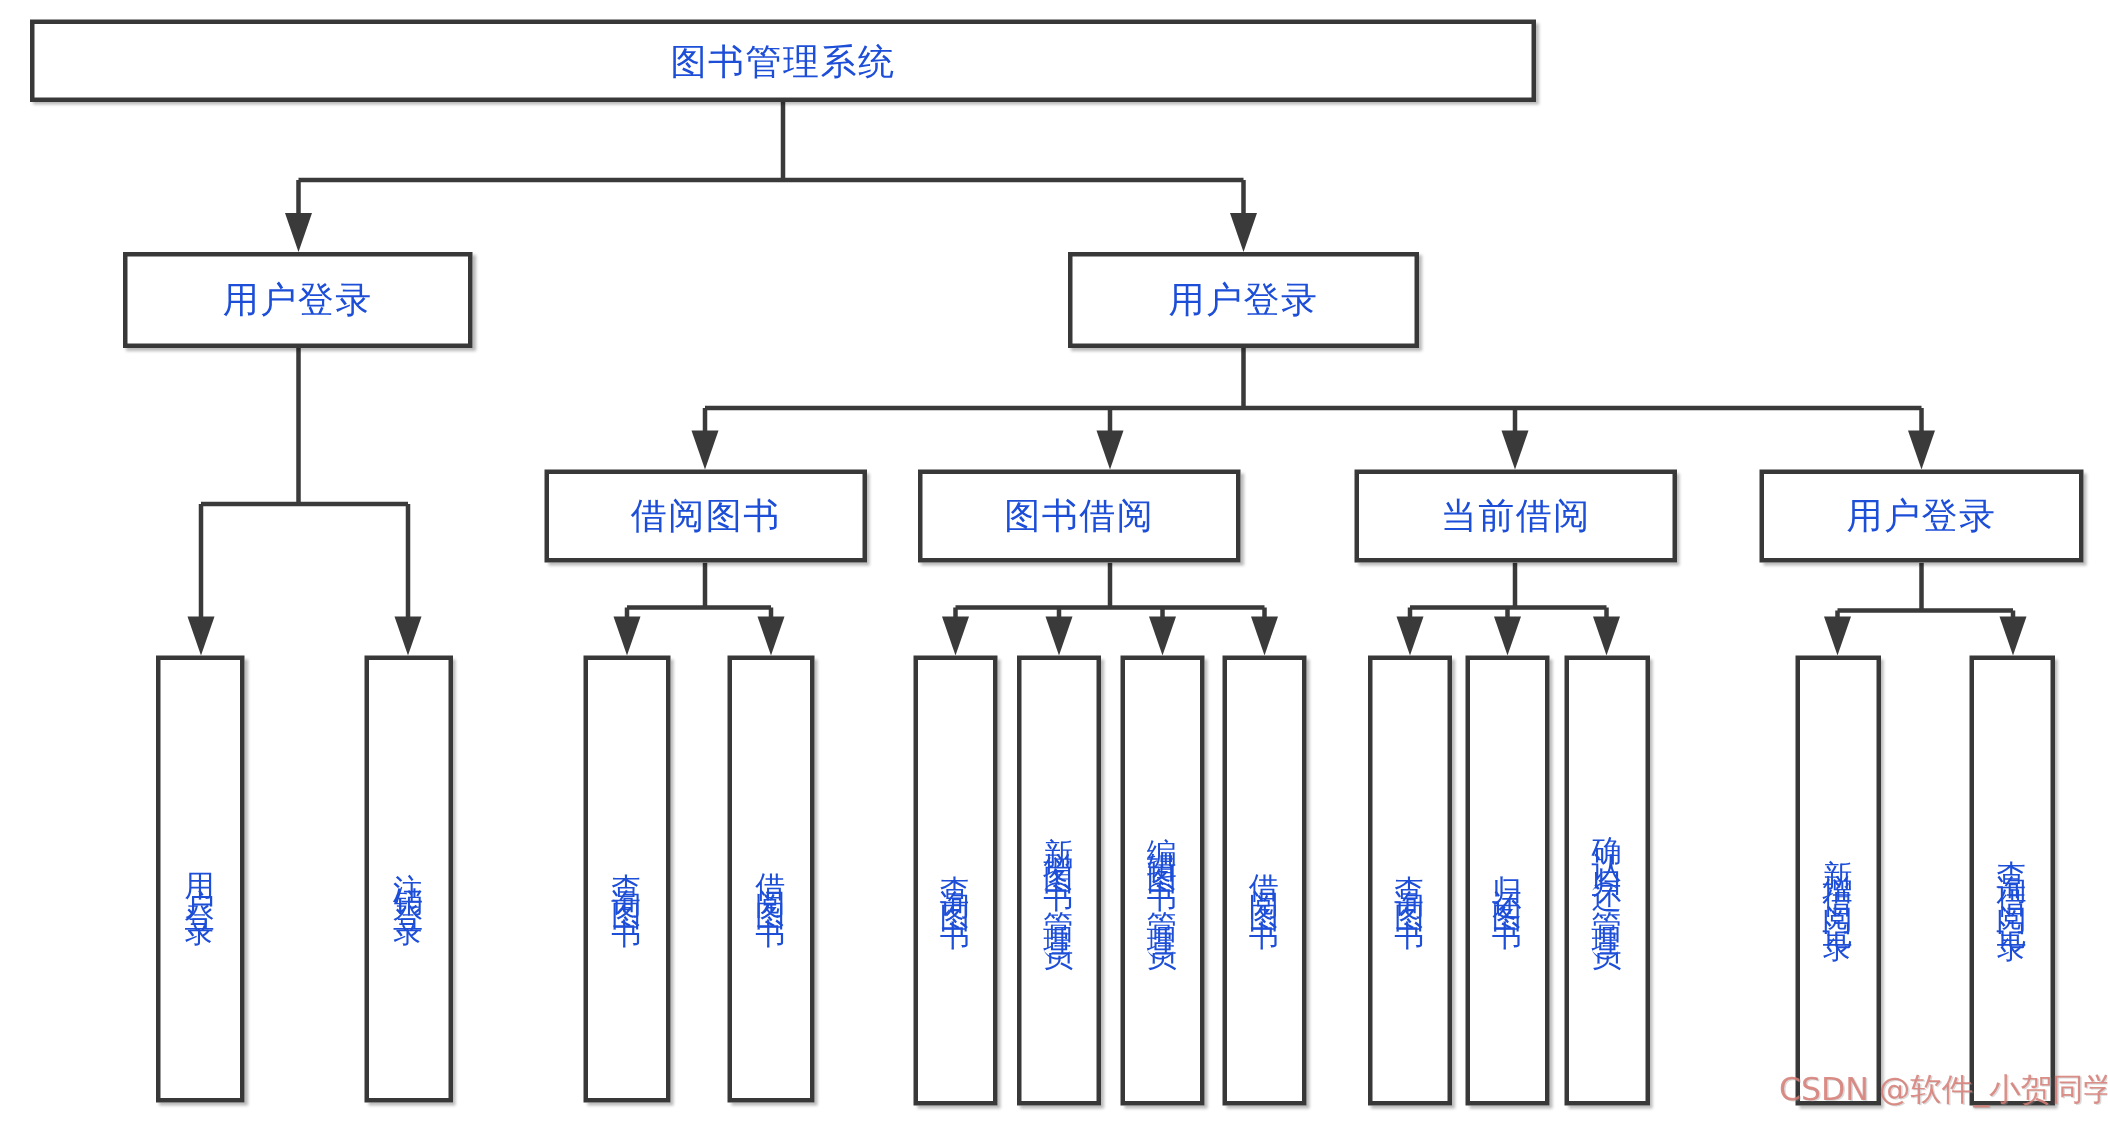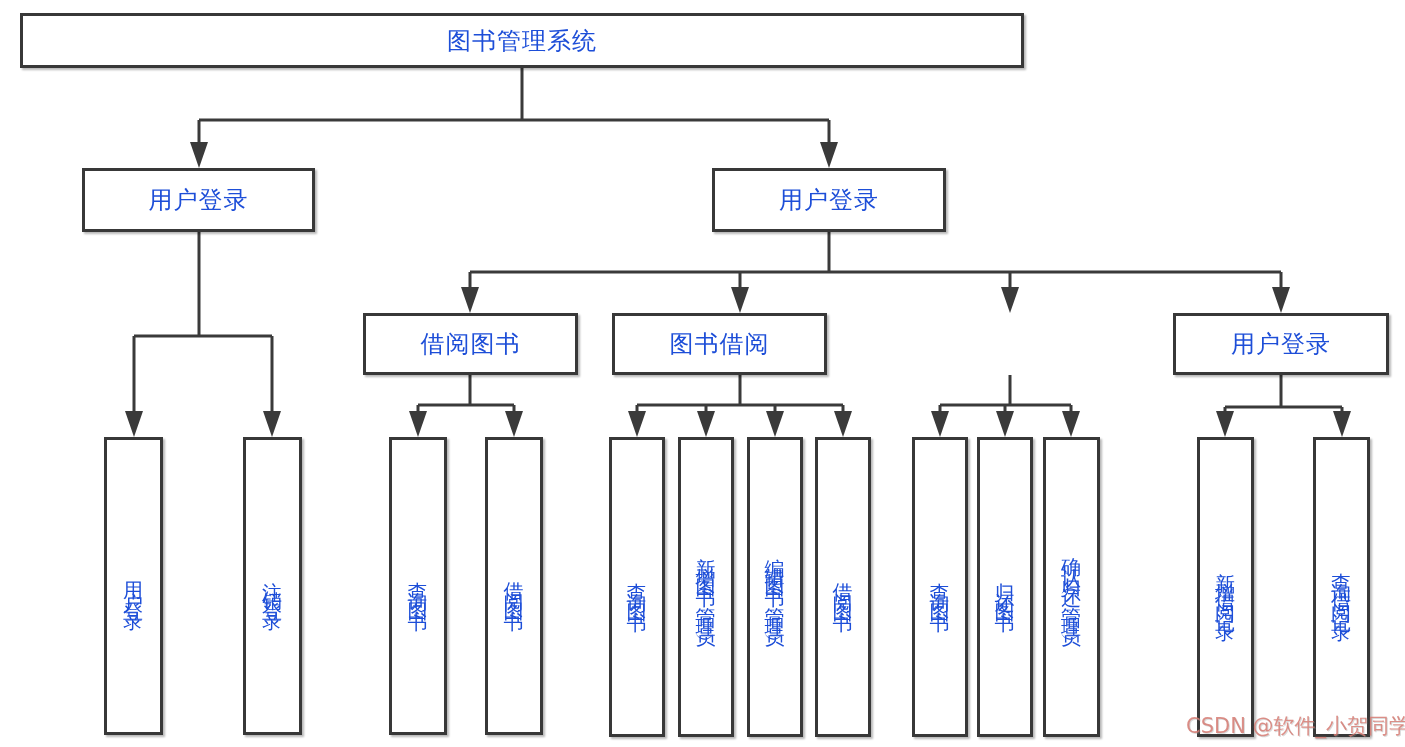--- a/index.html
+++ b/index.html
@@ -74,20 +74,21 @@
     </g>
   </svg>
 
   <div class="hbox" style="left:20px;top:13px;width:1004px;height:55px">图书管理系统</div>
 
   <div class="hbox" style="left:82px;top:168px;width:233px;height:64px">用户登录</div>
   <div class="hbox" style="left:712px;top:168px;width:234px;height:64px">用户登录</div>
 
   <div class="hbox" style="left:363px;top:313px;width:215px;height:62px">借阅图书</div>
   <div class="hbox" style="left:612px;top:313px;width:215px;height:62px">图书借阅</div>
+  <div class="hbox" style="left:903px;top:313px;width:215px;height:62px">当前借阅</div>
   <div class="hbox" style="left:1173px;top:313px;width:216px;height:62px">用户登录</div>
 
   <div class="vbox" style="left:104px;top:437px;width:59px;height:298px">用户登录</div>
   <div class="vbox" style="left:243px;top:437px;width:59px;height:298px">注销登录</div>
 
   <div class="vbox" style="left:389px;top:437px;width:58px;height:298px">查询图书</div>
   <div class="vbox" style="left:485px;top:437px;width:58px;height:298px">借阅图书</div>
 
   <div class="vbox" style="left:609px;top:437px;width:56px;height:300px">查询图书</div>
   <div class="vbox" style="left:678px;top:437px;width:56px;height:300px">新增图书（管理员）</div>

